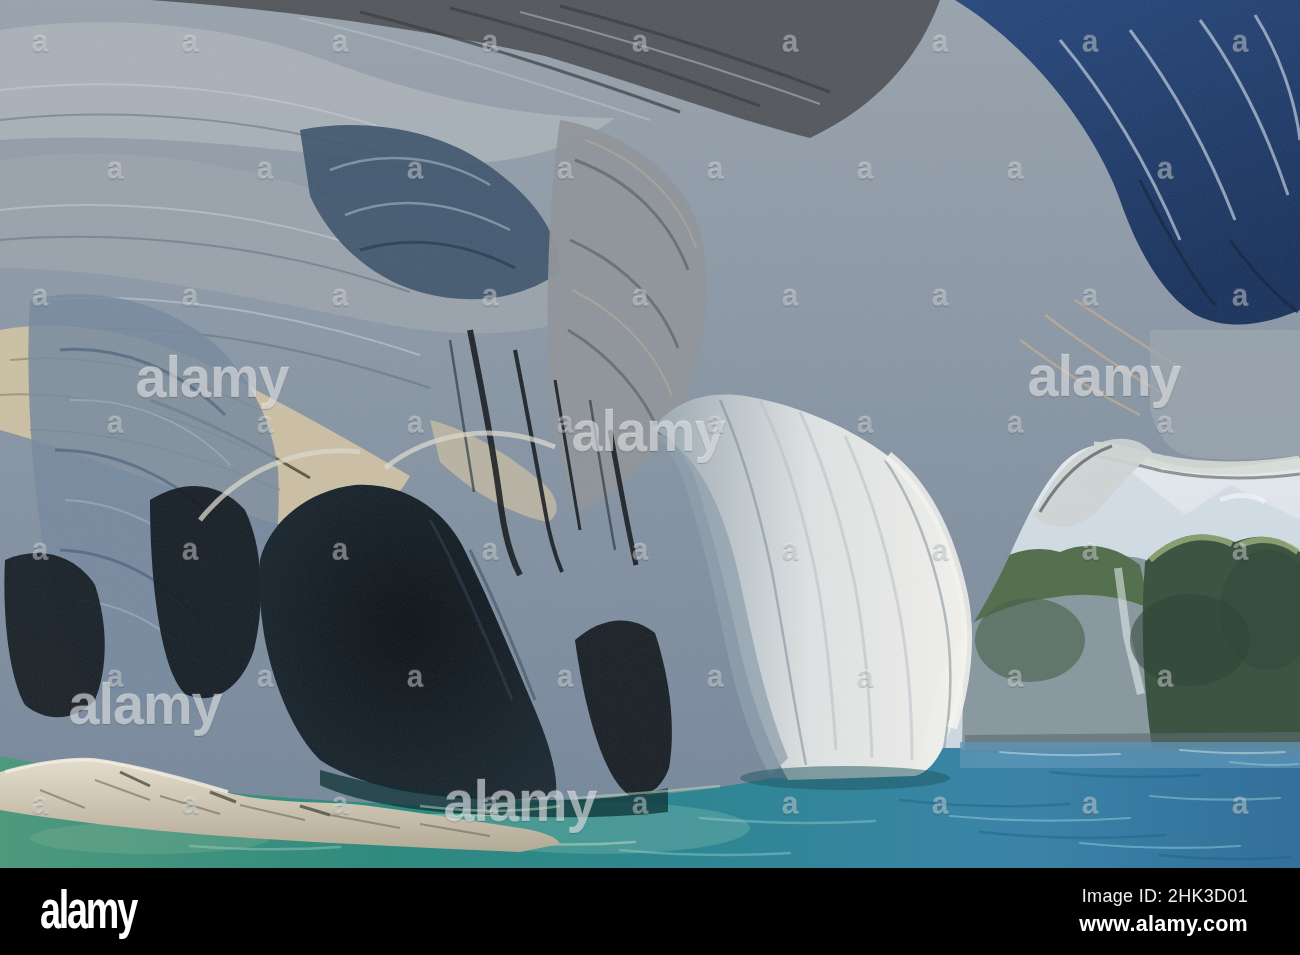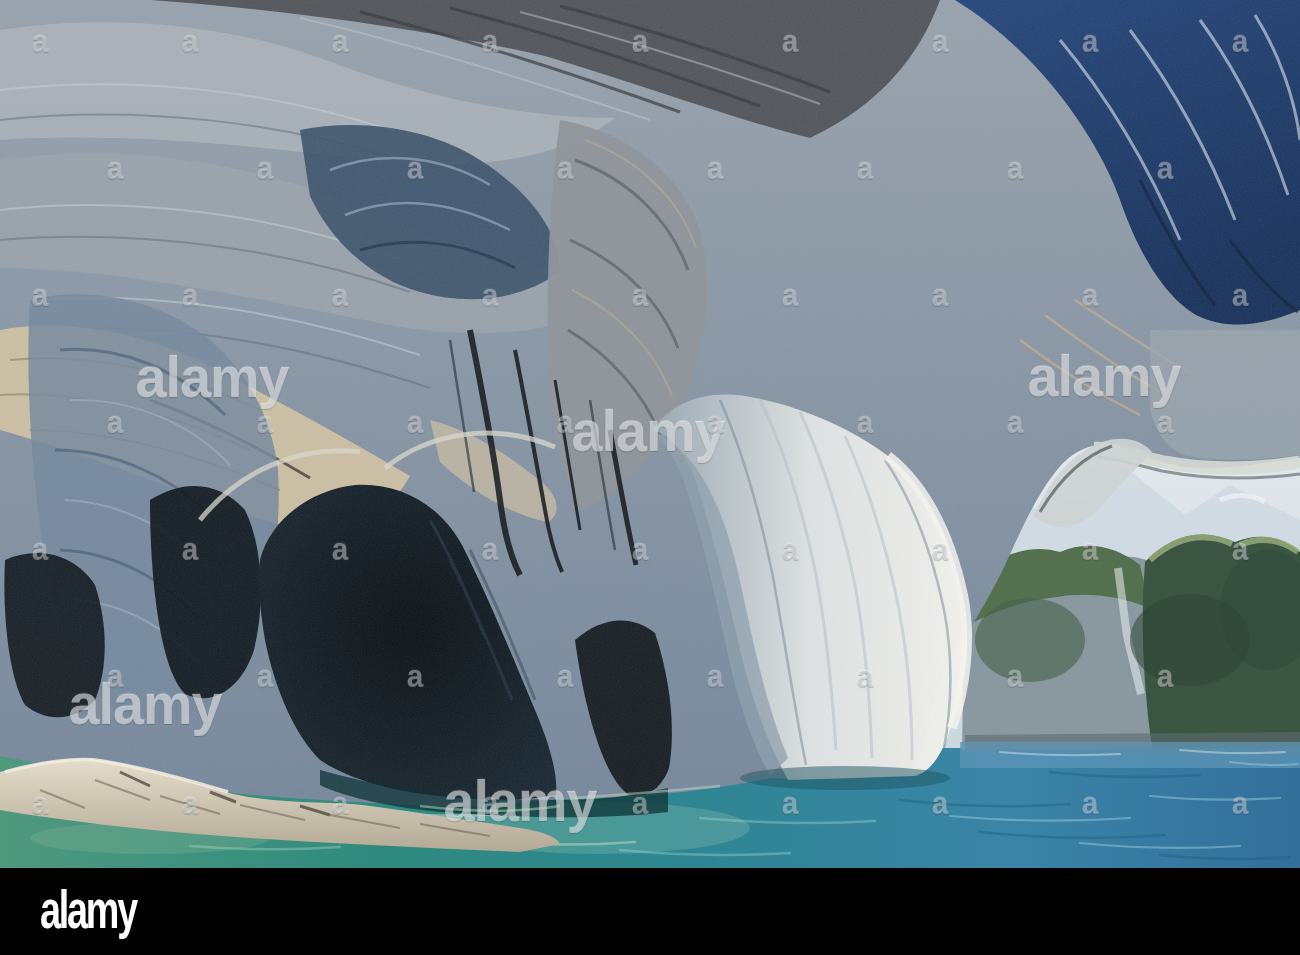--- a/index.html
+++ b/index.html
@@ -294,14 +294,18 @@
         <span class="wm wm-small" style="left: 640px; top: 804px; color: rgba(255, 255, 255, 0.33);">a</span>
         <span class="wm wm-small" style="left: 790px; top: 804px; color: rgba(255, 255, 255, 0.33);">a</span>
         <span class="wm wm-small" style="left: 940px; top: 804px; color: rgba(255, 255, 255, 0.33);">a</span>
         <span class="wm wm-small" style="left: 1090px; top: 804px; color: rgba(255, 255, 255, 0.33);">a</span>
         <span class="wm wm-small" style="left: 1240px; top: 804px; color: rgba(255, 255, 255, 0.33);">a</span>
       </div>
   </div>
 
   <div class="footer">
     <div class="logo">alamy</div>
+    <div class="meta">
+      <div class="image-id">Image ID: 2HK3D01</div>
+      <div class="site">www.alamy.com</div>
+    </div>
   </div>
 </div>
 
 </body></html>

